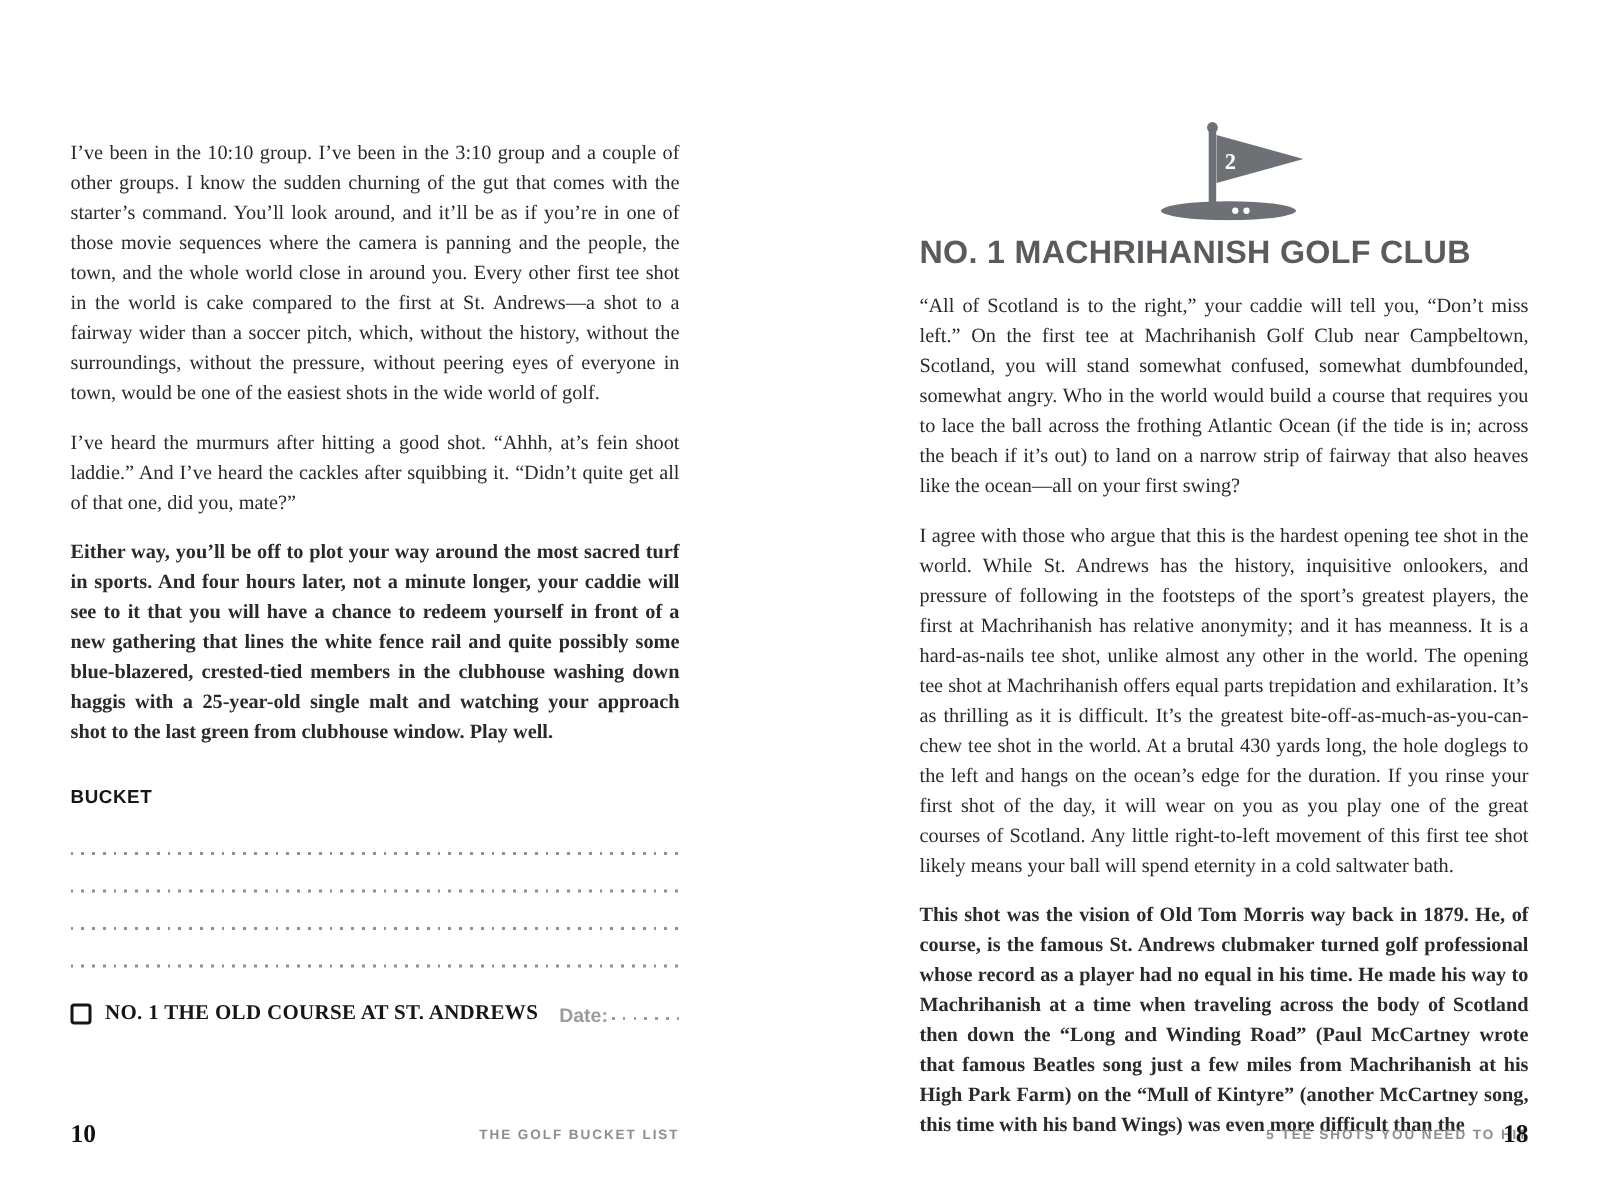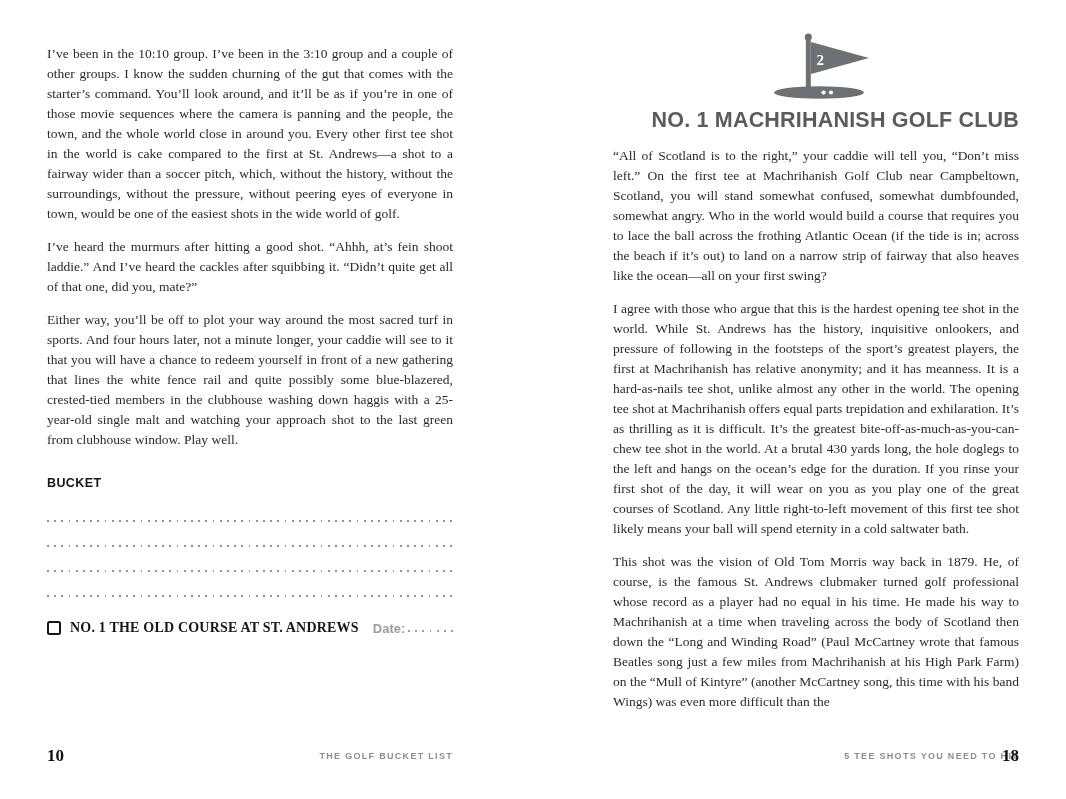--- a/index.html
+++ b/index.html
@@ -5,31 +5,31 @@
   html, body { margin: 0; padding: 0; background: #ffffff; }
   .canvas {
     position: relative;
     width: 1066px;
     height: 799px;
     background: #ffffff;
     overflow: hidden;
     font-family: "Liberation Serif", serif;
   }
 
-  .page { position: absolute; width: 406px; }
+  .page { position: absolute; width: 406px; margin-top: 48px; }
   .page-left  { left: 47px;  top: 44px; }
   .page-right { left: 613px; top: 33px; }
 
   .body-par {
     margin: 0 0 13px 0;
     font: 13.5px/20px "Liberation Serif", serif;
     color: var(--text, #2b2a28);
     text-align: justify;
   }
-  .body-par:last-of-type { margin-bottom: 0; }
+  .body-par:last-of-type { margin-bottom: 0; font-weight: bold; }
 
   
   .notes-label {
     margin: 26px 0 0 0;
     font-family: "Liberation Sans", sans-serif;
     font-weight: 700;
     font-size: 12.5px;
     letter-spacing: 0.4px;
     color: var(--ink-black, #161616);
   }
@@ -84,21 +84,21 @@
 
   
   .flag-wrap {
     width: 100px; height: 66px;
     margin: 0 auto;
     transform: translateX(6px);
     color: var(--flag-gray, #6d7074);
   }
   .chapter-heading {
     margin: 9px 0 0 0;
-    text-align: right;
+    text-align: left;
     font-family: "Liberation Sans", sans-serif;
     font-weight: 700;
     font-size: 21.5px;
     letter-spacing: 0.2px;
     color: var(--heading-gray, #5a5b5e);
     white-space: nowrap;
   }
   .page-right .body-par:first-of-type { margin-top: 13px; }
 
   

